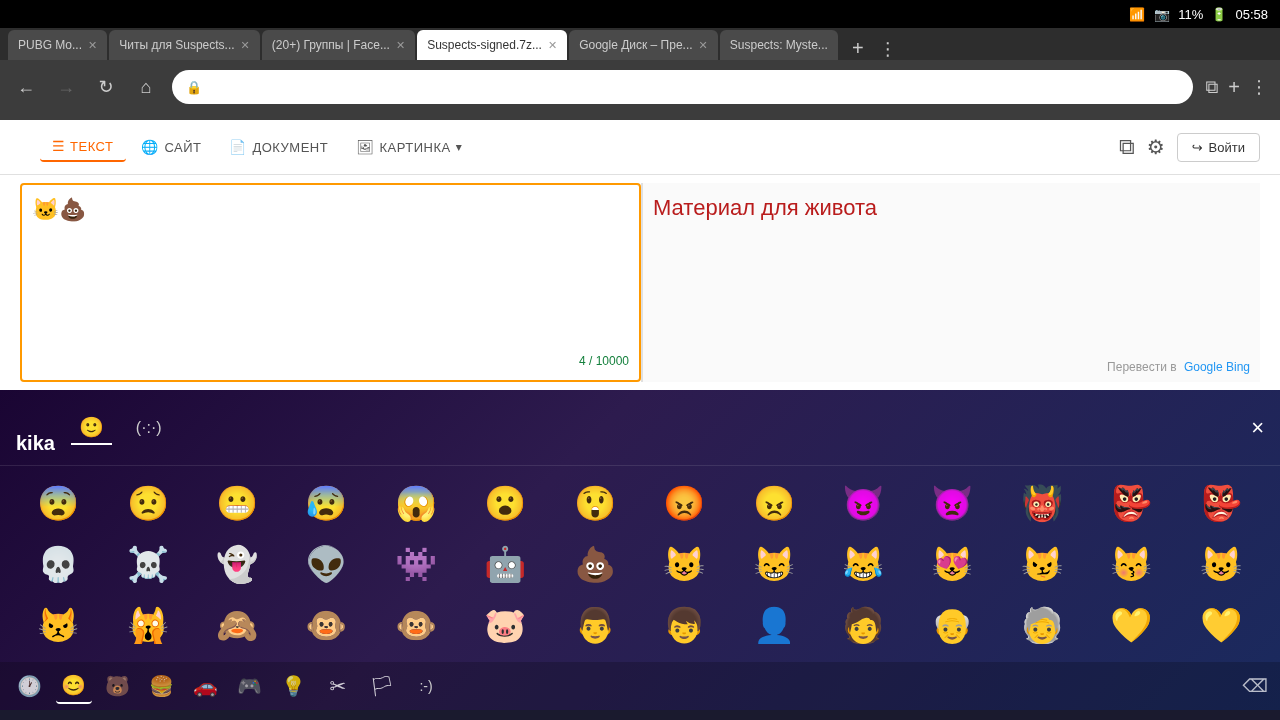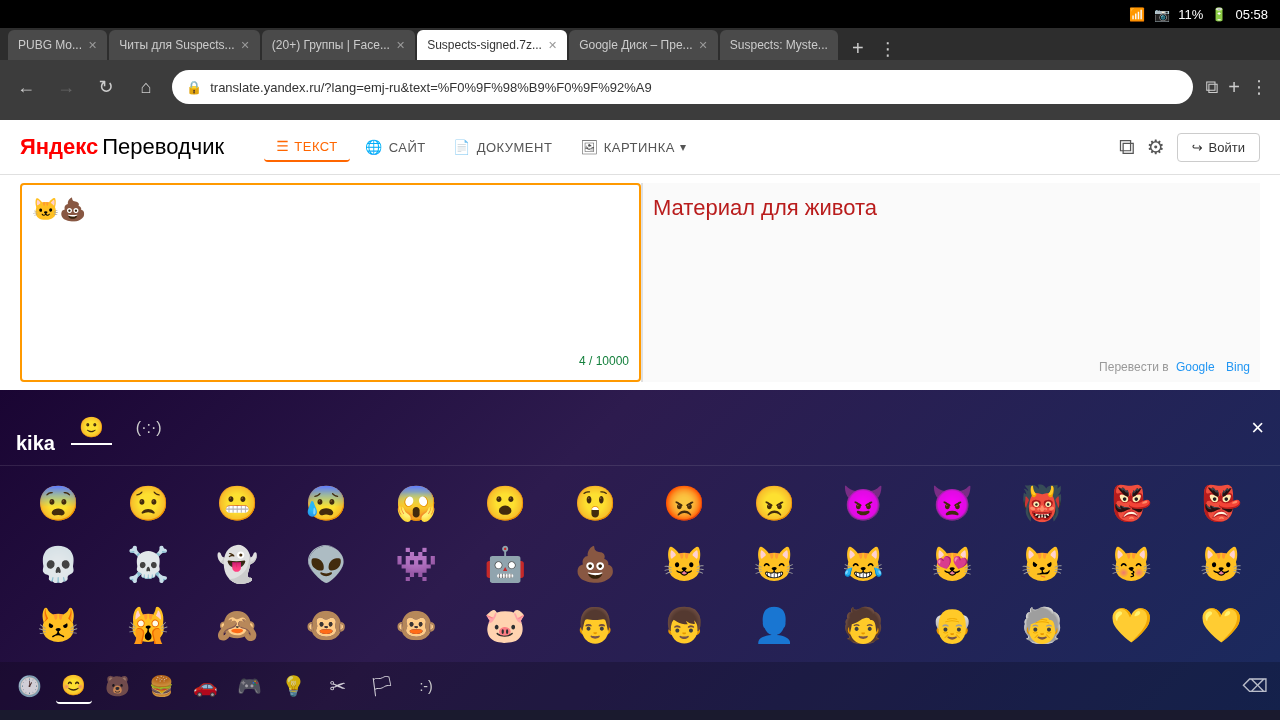--- a/index.html
+++ b/index.html
@@ -321,37 +321,32 @@
     <span class="nav-btn" style="color:#ccc; font-size:18px;">⋮</span>
   </div>
 
   <div class="address-bar">
     <span class="nav-btn">←</span>
     <span class="nav-btn disabled">→</span>
     <span class="nav-btn">↻</span>
     <span class="nav-btn">⌂</span>
     <div class="address-input">
       <span class="lock-icon">🔒</span>
-      <span class="address-text">translate.yandex.ru/?lang=emj-ru&amp;text=%F0%9F%98%B9%F0%9F%92%A9</span>
     </div>
     <div class="browser-actions">
       <span style="color:#ccc; font-size:18px;">⧉</span>
       <span style="color:#ccc; font-size:20px;">+</span>
       <span style="color:#ccc; font-size:18px;">⋮</span>
     </div>
   </div>
 </div>
 
 <div class="browser-page">
   <div class="yandex-translate">
     <div class="yt-header">
-      <div class="yt-logo">
-        <span class="yandex">Яндекс</span>
-        <span class="perevodchik">Переводчик</span>
-      </div>
       <div class="yt-nav">
         <div class="yt-nav-item active">
           <span class="nav-icon">☰</span>
           <span>ТЕКСТ</span>
         </div>
         <div class="yt-nav-item">
           <span class="nav-icon">🌐</span>
           <span>САЙТ</span>
         </div>
         <div class="yt-nav-item">
@@ -377,21 +372,21 @@
       <div class="yt-input-panel">
         <div class="yt-input-text">🐱💩</div>
         <div class="yt-char-count">4 / 10000</div>
       </div>
       <div class="yt-divider"></div>
       <div class="yt-output-panel">
         <div class="yt-output-text">Материал для живота</div>
         <div class="yt-translate-links">
           <span>Перевести в</span>
           <a style="margin-left:4px;">Google</a>
-          <a style="margin-left:8px;">Bing</a>
+          <a style="margin-left:0;">Bing</a>
         </div>
       </div>
     </div>
   </div>
 </div>
 
 <div class="keyboard-area">
   <div class="kika-header">
     <span class="kika-logo">kika</span>
     <div class="kika-tab active">

